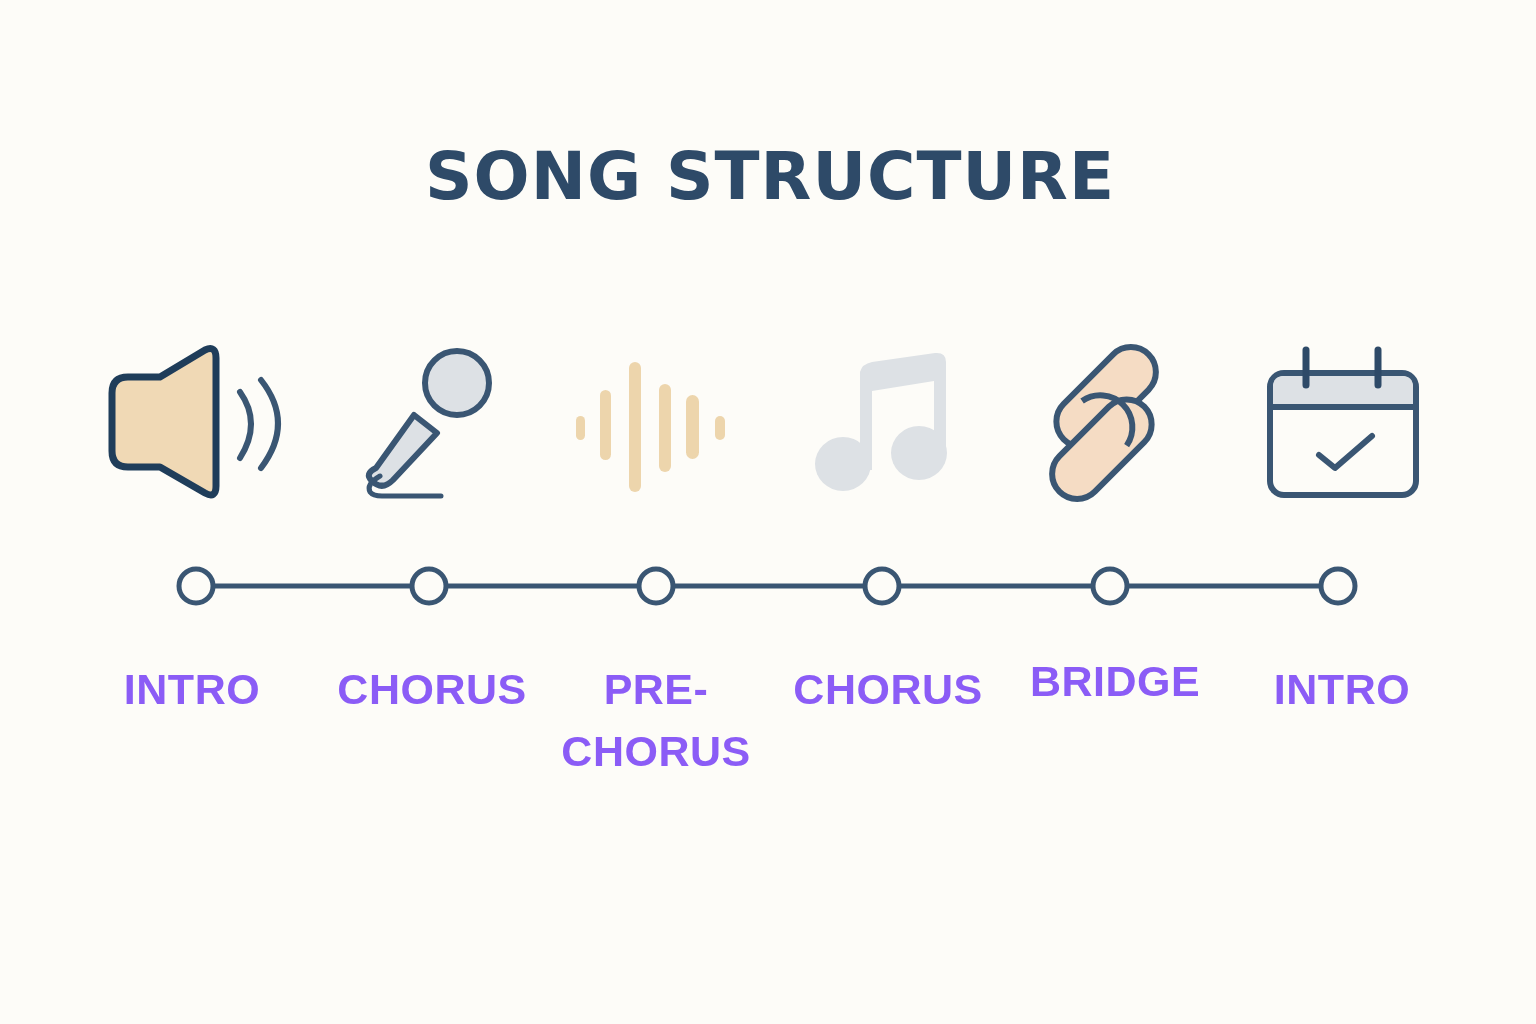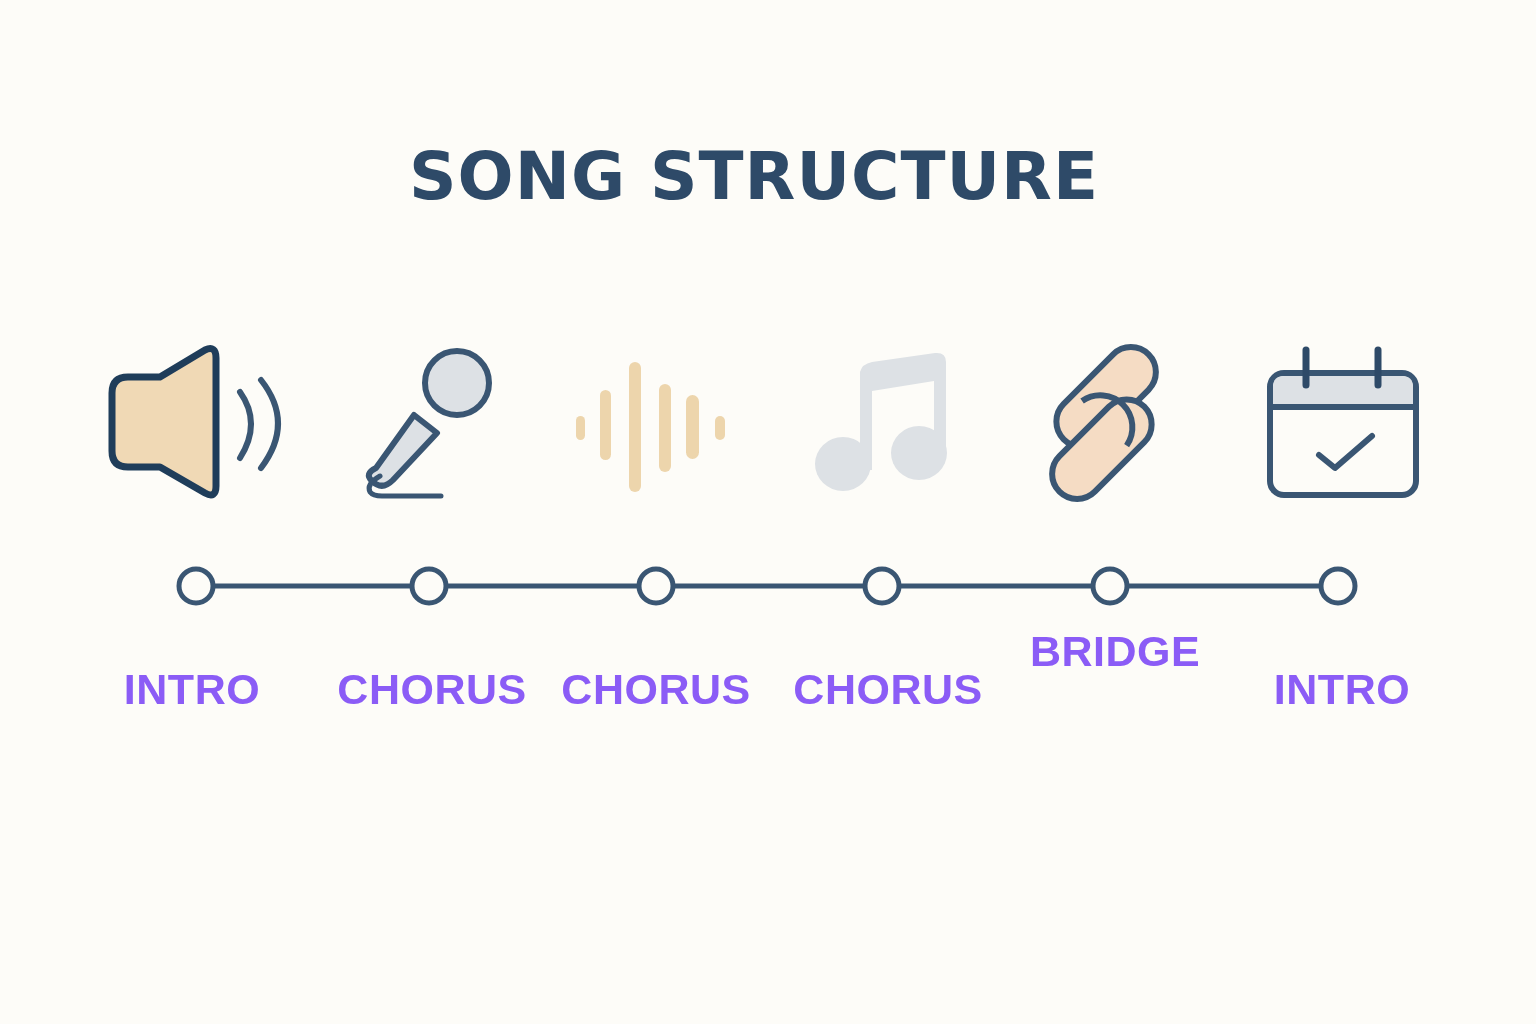--- a/index.html
+++ b/index.html
@@ -8,20 +8,21 @@
       background: #fdfcf8;
       font-family: "DejaVu Sans", sans-serif;
       position: relative;
     }
     .title {
       position: absolute; left: 0; top: 138px; width: 1508px;
       text-align: center;
       font-family: "DejaVu Sans", sans-serif;
       font-weight: bold; font-size: 66px; letter-spacing: 1px;
       color: #2e4a68;
+      padding-left: 16px;
     }
     svg.canvas { position: absolute; left: 0; top: 0; }
     .label {
       position: absolute; width: 240px; text-align: center;
       font-family: Liberation Sans, sans-serif;
       font-weight: bold; font-size: 43px; line-height: 62px;
       color: #8b5cf6; letter-spacing: 0.5px;
     }
     .label span { display: block; }
   </style>
@@ -87,23 +88,24 @@
   </g>
 </svg>
 
 <div class="label" style="left:72px; top:658px;">
   <span>INTRO</span>
 </div>
 <div class="label" style="left:312px; top:658px;">
   <span>CHORUS</span>
 </div>
 <div class="label" style="left:536px; top:658px;">
+  <span>PRE-</span>
   <span>CHORUS</span>
 </div>
 <div class="label" style="left:768px; top:658px;">
   <span>CHORUS</span>
 </div>
-<div class="label" style="left:995px; top:620px;">
+<div class="label" style="left:995px; top:650px;">
   <span>BRIDGE</span>
 </div>
 <div class="label" style="left:1222px; top:658px;">
   <span>INTRO</span>
 </div>
 
 </body></html>

